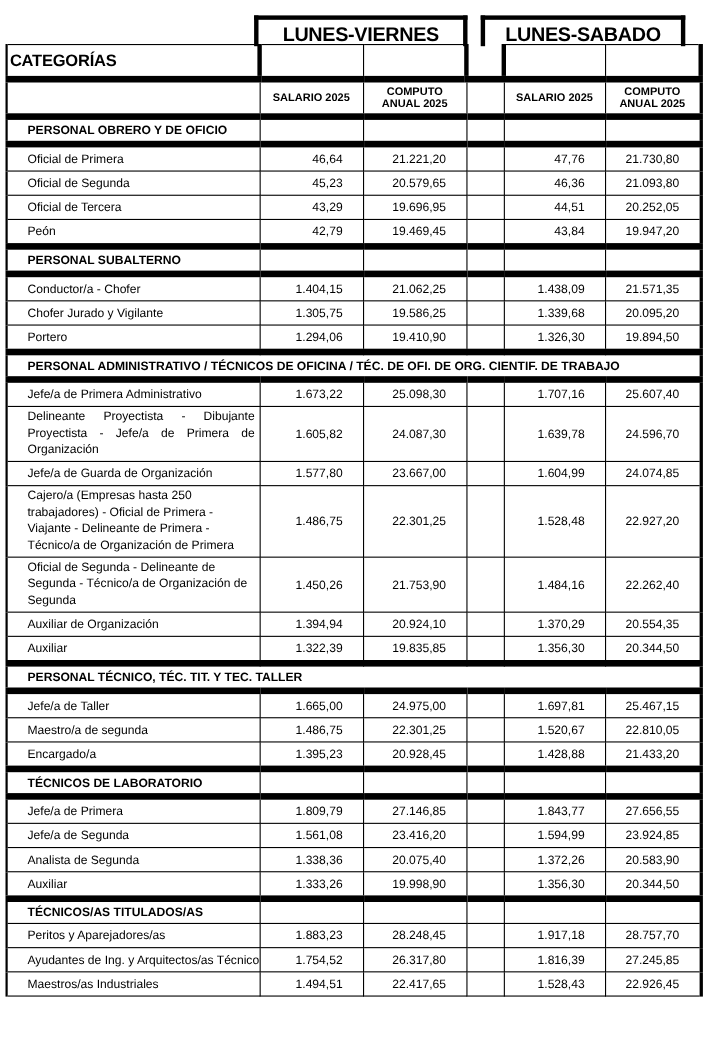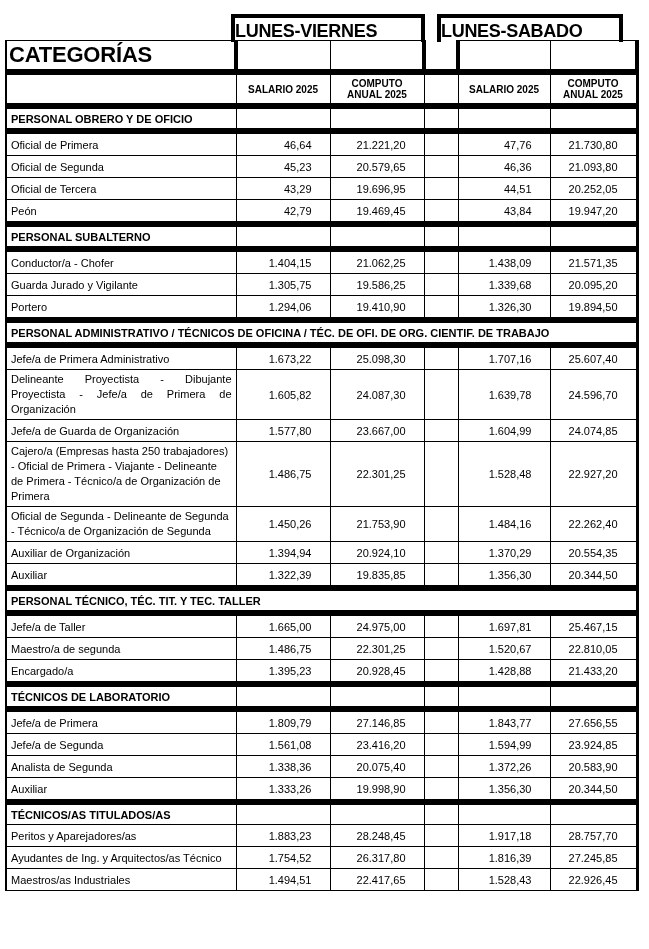--- a/index.html
+++ b/index.html
@@ -11,43 +11,43 @@
   .c0 { width: 230px; }
   .c1 { width: 94px; }
   .c2 { width: 94px; }
   .c3 { width: 34px; }
   .c4 { width: 92px; }
   .c5 { width: 87px; }
 
   
   .grp-row { position: relative; height: 26px; }
   .grp { position: absolute; top: 0; height: 24px; border: 4px solid #000; border-bottom: none;
-         font-weight: bold; font-size: 18px; text-align: left; line-height: 26px;
+         font-weight: bold; font-size: 18px; text-align: center; line-height: 26px;
          font-family: "Liberation Sans", sans-serif; letter-spacing: -0.3px; }
   .grp-vn { left: 226px; width: 186px; }
   .grp-ls { left: 432px; width: 178px; }
 
   table { border-collapse: collapse; table-layout: fixed; width: 631px; }
   td { border: 1px solid #000; padding: 0 4px; font-size: 11px; height: 21px;
        vertical-align: middle; overflow: hidden; white-space: nowrap; }
   td.num { text-align: right; padding-right: 18px; }
-  td.cat { text-align: left; padding-left: 4px; margin-left: 16px; }
+  td.cat { text-align: left; padding-left: 18px; margin-left: 16px; }
   td.wrap { white-space: normal; line-height: 15px; padding-top: 2px; padding-bottom: 2px; }
   td.justify { text-align: justify; }
 
   tr.thick-top td { border-top: 6px solid #000; }
   tr.section td { font-weight: bold; height: 19px; }
   tr.section td.cat { font-size: 11px; }
   tr.section td.span { white-space: nowrap; overflow: visible; }
 
   .left-edge { border-left: 2px solid #000 !important; }
   .right-edge { border-right: 3px solid #000 !important; }
 
   .title-row td { height: 28px; }
-  .title-cell { font-size: 22px; font-weight: bold; padding-left: 2px; letter-spacing: -0.2px; }
+  .title-cell { font-size: 15px; font-weight: bold; padding-left: 2px; letter-spacing: -0.2px; }
   .hdr-row td { height: 28px; font-weight: bold; font-size: 10px; text-align: center; line-height: 11px; padding: 0 2px; }
   .gap-top { border-top: none !important; border-bottom: 6px solid #000 !important;
              border-left: 4px solid #000 !important; border-right: 4px solid #000 !important; }
   .vn-l { border-left: 4px solid #000 !important; }
   .ls-r { border-right: 4px solid #000 !important; }
 </style>
 </head>
 <body>
 
 <div class="page">
@@ -132,21 +132,21 @@
         </tr>
         <tr class="thick-top">
           <td class="cat left-edge">Conductor/a - Chofer</td>
           <td class="num">1.404,15</td>
           <td class="num">21.062,25</td>
           <td></td>
           <td class="num">1.438,09</td>
           <td class="num right-edge">21.571,35</td>
         </tr>
         <tr>
-          <td class="cat left-edge">Guarda Jurado y Vigilante</td>
+          <td class="cat left-edge">Chofer Jurado y Vigilante</td>
           <td class="num">1.305,75</td>
           <td class="num">19.586,25</td>
           <td></td>
           <td class="num">1.339,68</td>
           <td class="num right-edge">20.095,20</td>
         </tr>
         <tr>
           <td class="cat left-edge">Portero</td>
           <td class="num">1.294,06</td>
           <td class="num">19.410,90</td>

